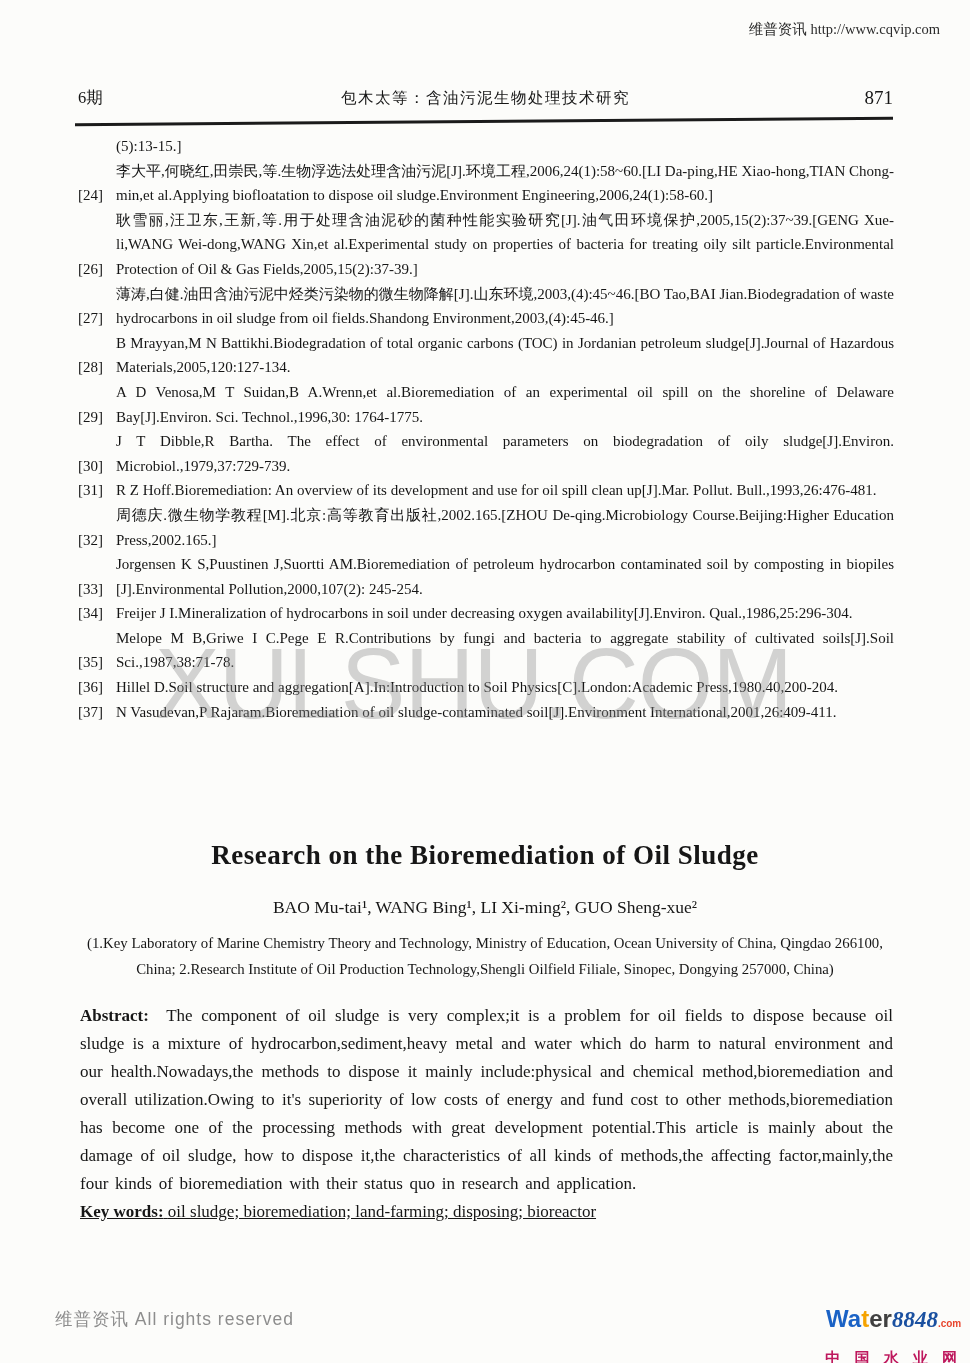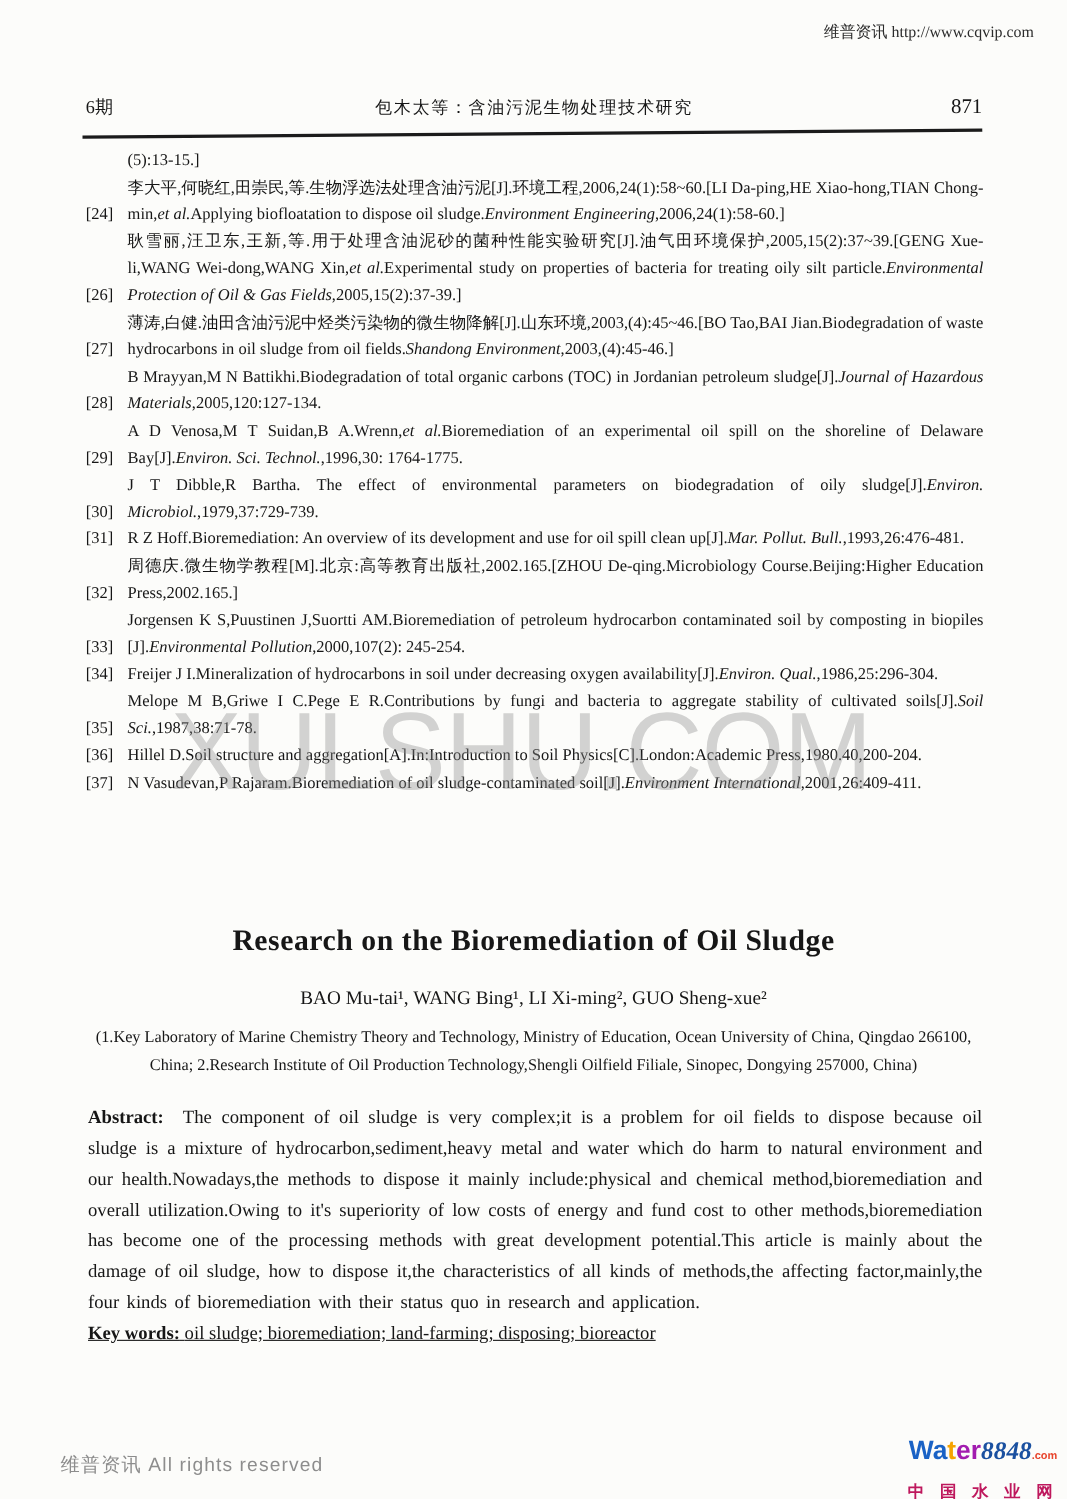--- a/index.html
+++ b/index.html
@@ -12,42 +12,42 @@
   .top-mark { position:absolute; top:20px; right:30px; font-size:14.5px; color:#2b2b2b; }
   .hdr { position:absolute; top:87px; left:78px; width:815px; display:flex; align-items:flex-end; }
   .hdr-issue { width:95px; font-size:16.5px; }
   .hdr-title { flex:1; text-align:center; font-size:15.5px; letter-spacing:1.5px; }
   .hdr-page  { width:95px; text-align:right; font-size:19px; }
   .rule { position:absolute; top:120px; left:75px; width:818px; height:3px; background:#1b1b1b; transform:rotate(-0.45deg); }
   .refs { position:absolute; top:134px; left:78px; width:816px; font-size:15px; line-height:24.6px; }
   .ref { display:flex;align-items:flex-end; }
   .ref-num { flex:0 0 38px; }
   .ref-text { flex:1; text-align:justify; }
-  .it { font-style:italic; }
+  .it { }
   .wm {
     position:absolute; top:626px; left:155px; white-space:nowrap; pointer-events:none;
     font-family:"Liberation Sans", sans-serif; font-size:100px; font-weight:400;
     color:#8f8f8f; opacity:0.38; letter-spacing:-1px; transform:scaleX(0.97); transform-origin:left center;
   }
   .art-title { position:absolute; top:840px; left:0; width:100%; text-align:center; font-size:27px; font-weight:700; letter-spacing:0.5px; }
   .authors   { position:absolute; top:897px; left:0; width:100%; text-align:center; font-size:17.5px; }
   .affil     { position:absolute; top:931px; left:0; width:100%; text-align:center; font-size:14.8px; line-height:25.5px; }
   .abs-block { position:absolute; top:1002px; left:80px; width:813px; font-size:17px; line-height:28px; }
   .abs-par   { text-align:justify; word-spacing:2.5px; }
   .abs-par b, .kw b { font-weight:700; }
   .kw { margin-top:0;text-decoration:underline; }
   .footer-left {
     position:absolute; top:1307px; left:55px; color:#8d8d8d;
-    font-family:"Liberation Sans", sans-serif; font-size:17.5px; letter-spacing:1px;margin-top:12px;
+    font-family:"Liberation Sans", sans-serif; font-size:17.5px; letter-spacing:1px;
   }
   .logo { position:absolute; top:1306px; right:8px; text-align:center; font-family:"Liberation Sans", sans-serif; line-height:1.05; }
   .logo-l1 { font-size:24px; font-weight:700; white-space:nowrap; }
   .lg-blue   { color:#1a62c5; }
   .lg-orange { color:#f5a300; }
-  .lg-green  { color:#a21caf; }
+  .lg-green  { color:#404040; }
   .lg-num    { color:#1a50a0; font-family:"Liberation Serif", serif; font-style:italic; font-size:23px; }
   .lg-com    { color:#e8442c; font-size:10px; font-weight:700; vertical-align:baseline; }
   .logo-l2 { font-size:15px; font-weight:700; color:#be185d; letter-spacing:5px; margin-top:18px; white-space:nowrap; }
 </style>
 </head>
 <body>
 
 <div class="page">
 
   <div class="top-mark">维普资讯 http://www.cqvip.com</div>

